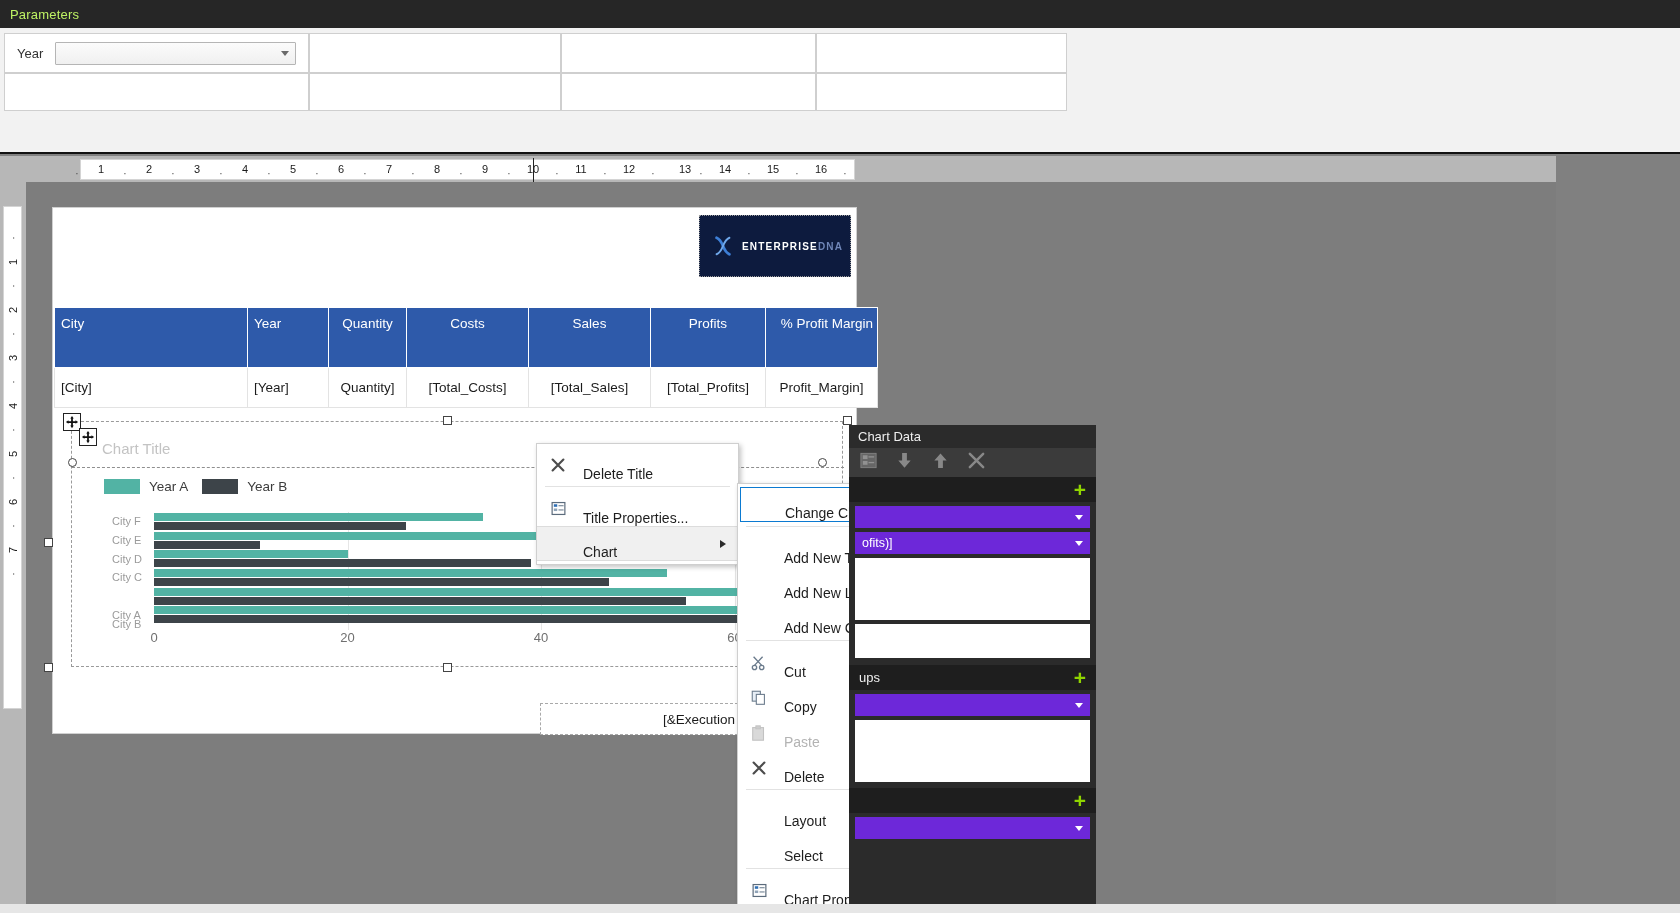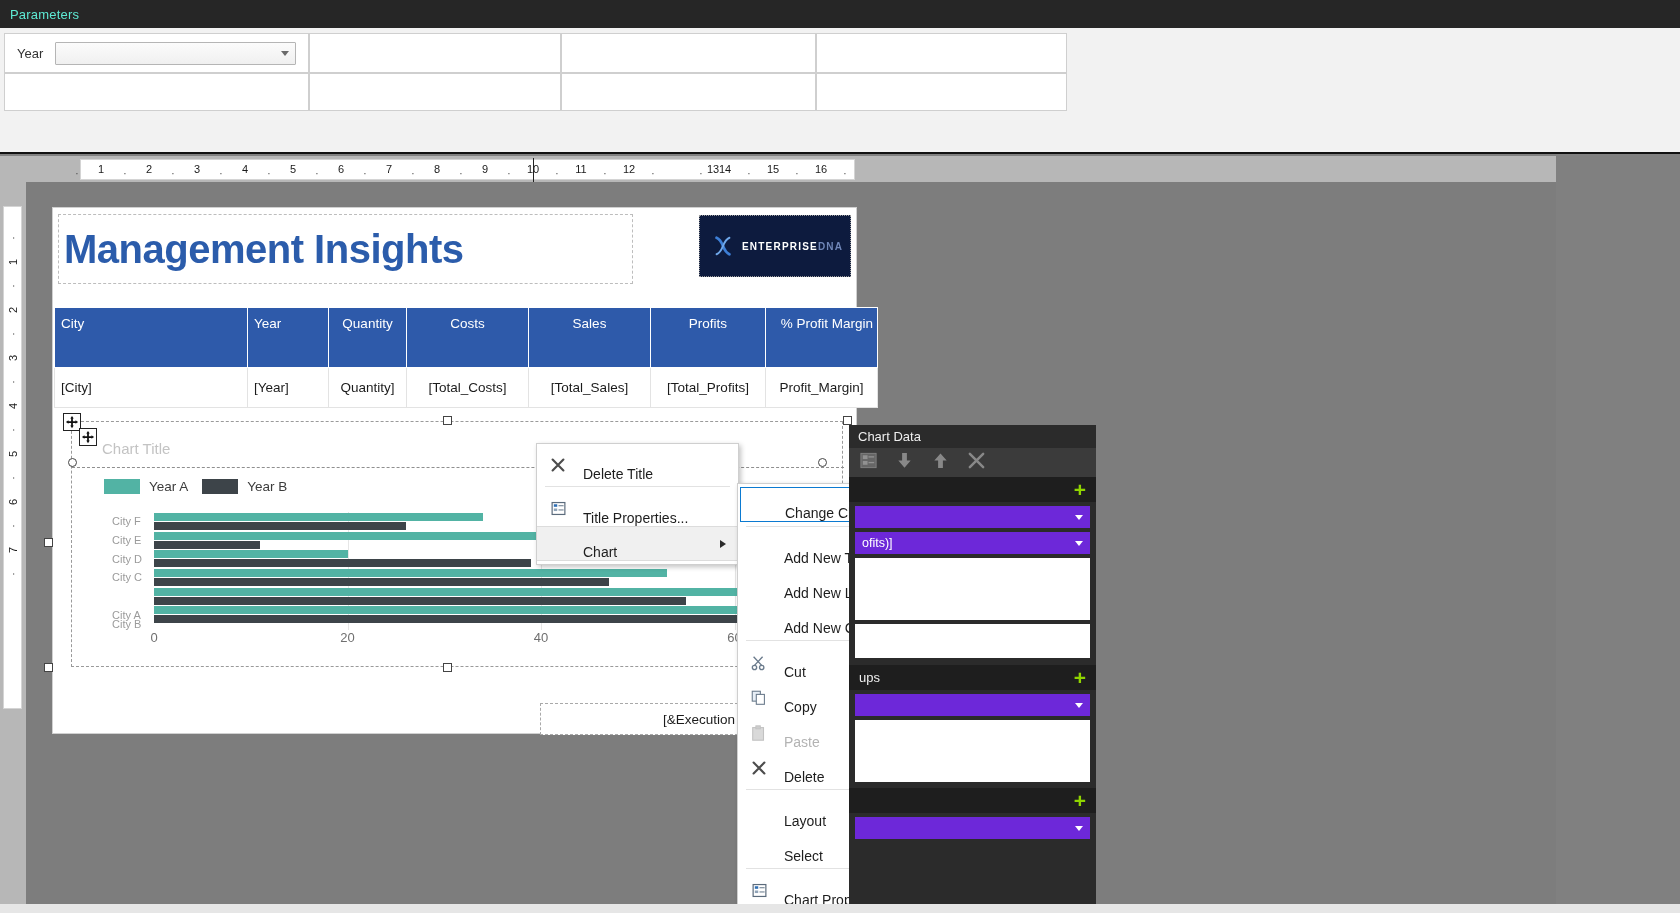--- a/index.html
+++ b/index.html
@@ -6,21 +6,21 @@
   html,body{margin:0;padding:0;}
   body{
     width:1680px;height:913px;overflow:hidden;position:relative;
     background:#808080;
     font-family:"Liberation Sans", sans-serif;
     -webkit-font-smoothing:antialiased;
   }
   
   .params-header{
     position:absolute;left:0;top:0;width:1680px;height:28px;
-    background:#262626;color:#5eead4;
+    background:#262626;color:#bef264;
     font-size:13px;display:flex;align-items:center;padding-left:10px;
     box-sizing:border-box;letter-spacing:.2px;
   }
   .params-body{
     position:absolute;left:0;top:28px;width:1680px;height:126px;
     background:#f2f2f2;border-bottom:2px solid #111;box-sizing:border-box;
   }
   .param-grid{
     position:absolute;left:4px;top:5px;width:1063px;height:78px;
     display:grid;grid-template-columns:305px 252px 255px 251px;
@@ -222,21 +222,21 @@
     <span class="ruler-num" style="left: 356px;">8</span>
     <span class="ruler-tick" style="left: 332px;">·</span>
     <span class="ruler-num" style="left: 404px;">9</span>
     <span class="ruler-tick" style="left: 380px;">·</span>
     <span class="ruler-num" style="left: 452px;">10</span>
     <span class="ruler-tick" style="left: 428px;">·</span>
     <span class="ruler-num" style="left: 500px;">11</span>
     <span class="ruler-tick" style="left: 476px;">·</span>
     <span class="ruler-num" style="left: 548px;">12</span>
     <span class="ruler-tick" style="left: 524px;">·</span>
-    <span class="ruler-num" style="left: 632px;">13</span>
+    <span class="ruler-num" style="left: 604px;">13</span>
     <span class="ruler-tick" style="left: 572px;">·</span>
     <span class="ruler-num" style="left: 644px;">14</span>
     <span class="ruler-tick" style="left: 620px;">·</span>
     <span class="ruler-num" style="left: 692px;">15</span>
     <span class="ruler-tick" style="left: 668px;">·</span>
     <span class="ruler-num" style="left: 740px;">16</span>
     <span class="ruler-tick" style="left: 716px;">·</span>
     <span class="ruler-tick" style="left: 764px;">·</span>
   </div>
 <div class="ruler-cursor"></div>
@@ -256,23 +256,20 @@
     <span class="ruler-v-tick" style="top: 271px;">·</span>
     <span class="ruler-v-num" style="top: 343px;">7</span>
     <span class="ruler-v-tick" style="top: 319px;">·</span>
     <span class="ruler-v-tick" style="top: 367px;">·</span>
   </div>
 
 <div class="canvas-area"></div>
 
 <div class="page">
 
-  <div class="report-title">
-    <span>Management Insights</span>
-  </div>
 
   <div class="logo-box">
     <span class="dna-mark">
       <svg viewBox="0 0 24 24" width="22" height="22">
         <path d="M5 3 C13 6, 11 18, 19 21" stroke="#3d7fd6" stroke-width="3" fill="none" stroke-linecap="round"></path>
         <path d="M19 3 C11 6, 13 18, 5 21" stroke="#6fa8ea" stroke-width="2.2" fill="none" stroke-linecap="round"></path>
       </svg>
     </span>
     <span class="logo-text">
       <span>ENTERPRISE</span><span class="dna">DNA</span>

